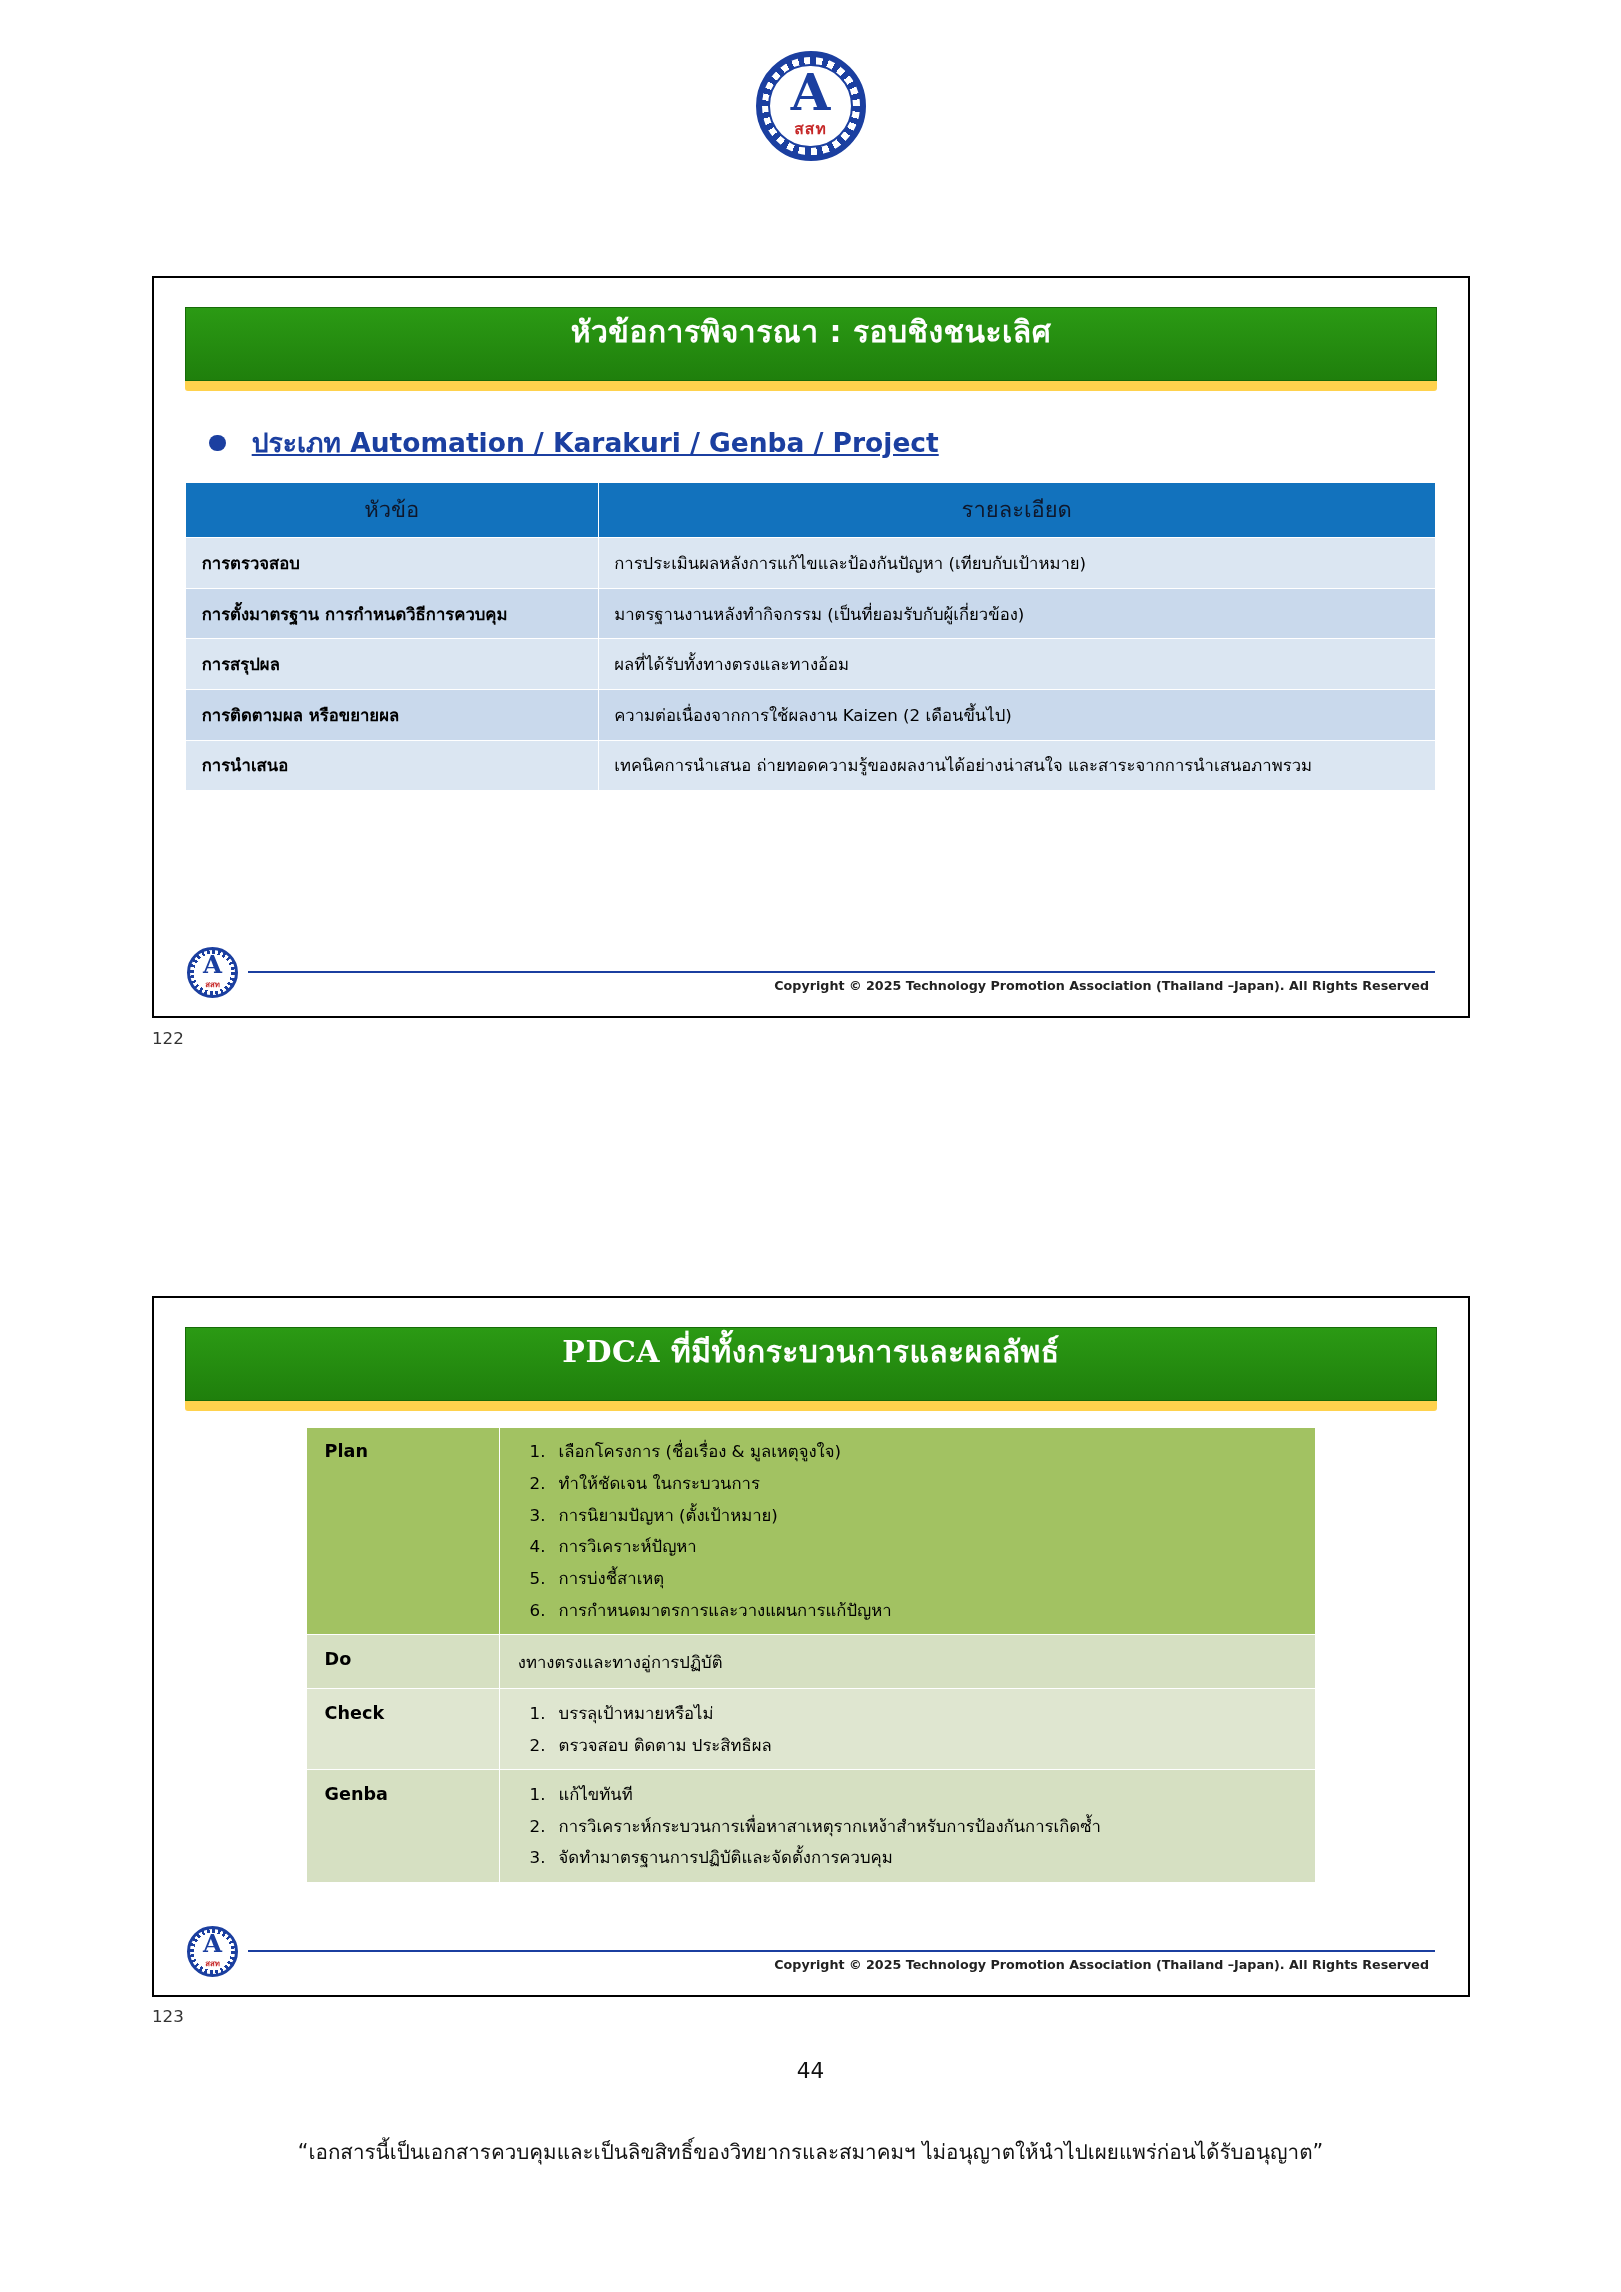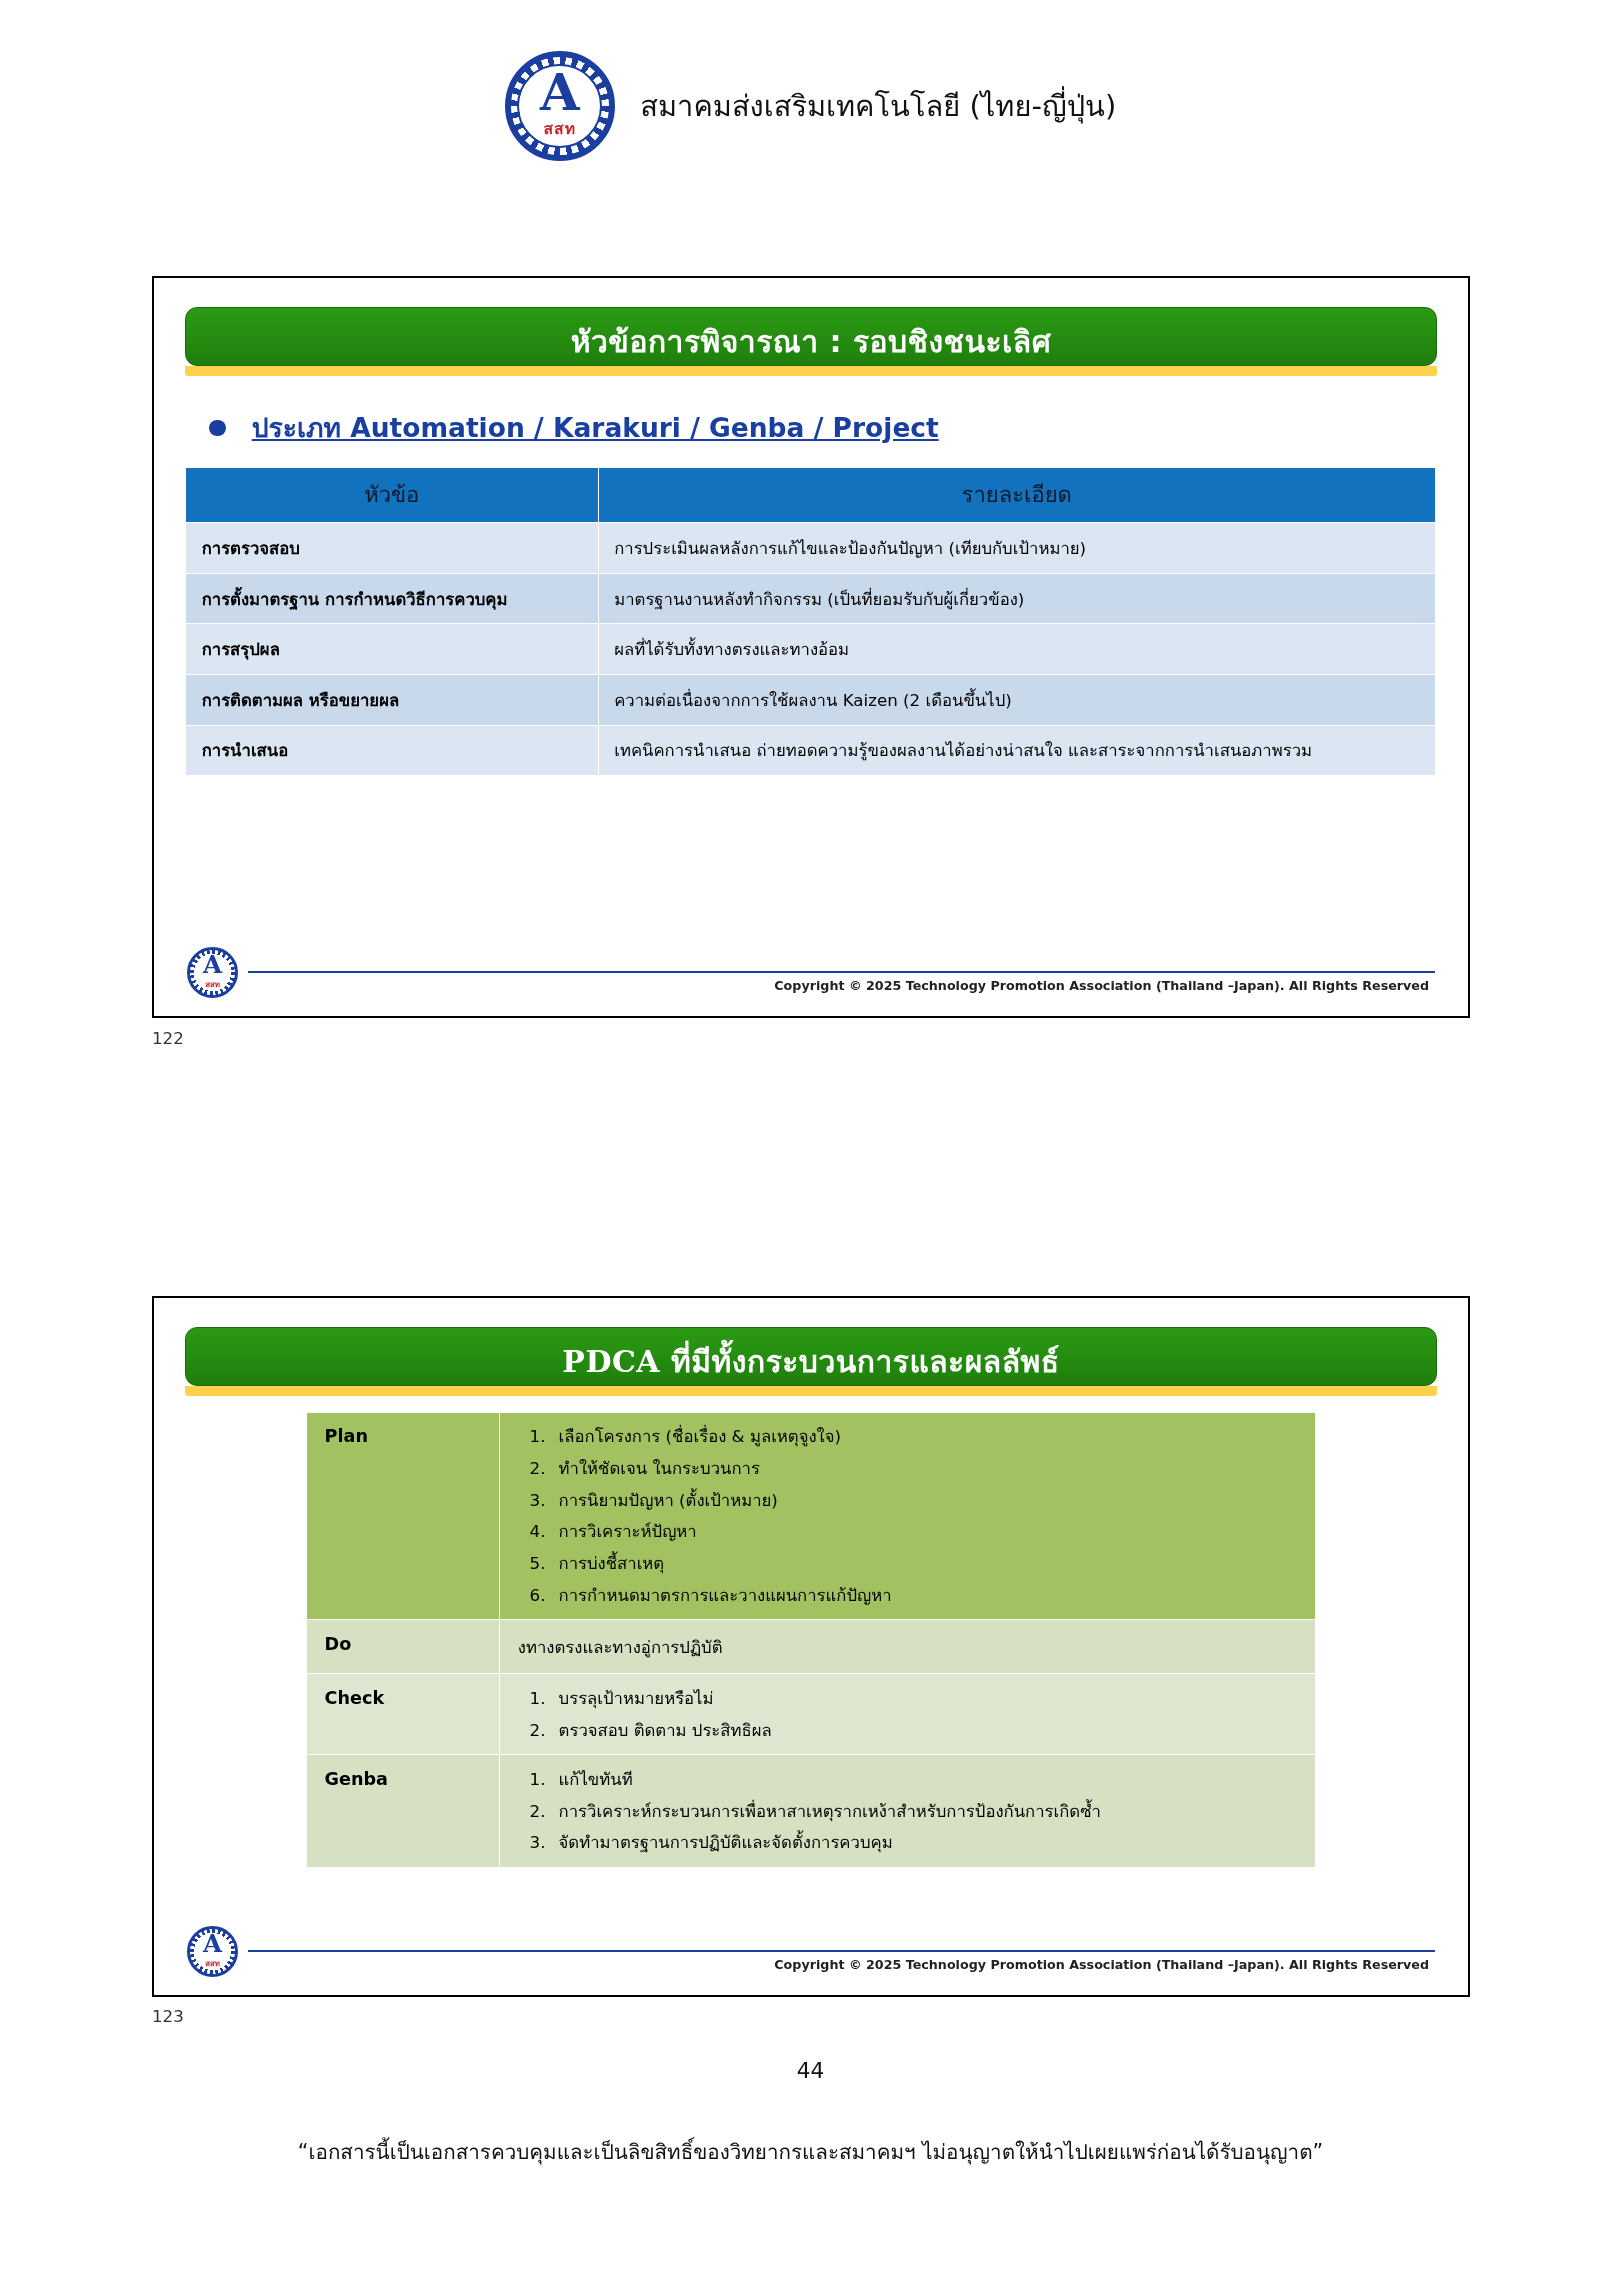--- a/index.html
+++ b/index.html
@@ -86,26 +86,26 @@
     border: 2px solid #000000;
     background: #ffffff;
     box-sizing: border-box;
   }
   #slide-122 { top: 276px; height: 742px; }
   #slide-123 { top: 1296px; height: 701px; }
 
   .slide-banner {
     position: relative;
     margin: 29px 31px 0 31px;
-    height: 59px;
+    height: 74px;
     background: linear-gradient(#2b9a14, #1f7f0c);
     border: 1px solid #176b09;
-    border-radius: 12px;
+    border-radius: 0;
     display: flex;
-    align-items: flex-end;
+    align-items: flex-start;
     justify-content: center;
     box-sizing: border-box;
   }
   .slide-banner::after {
     content: "";
     position: absolute;
     left: -1px; right: -1px;
     bottom: -10.8px;
     height: 9.8px;
     background: #ffd24d;
@@ -288,21 +288,20 @@
 <body>
 
 <div class="page-header">
   <div class="tpa-logo">
     <div class="gear"></div>
     <div class="ring"></div>
     <div class="ring2"></div>
     <div class="a-mark">A</div>
     <div class="th-mark">สสท</div>
   </div>
-  <div class="header-title">สมาคมส่งเสริมเทคโนโลยี (ไทย-ญี่ปุ่น)</div>
 </div>
 
 <div class="slide" id="slide-122">
 
   <div class="slide-banner">
     <div class="banner-text">หัวข้อการพิจารณา : รอบชิงชนะเลิศ</div>
   </div>
 
   <div class="bullet-line">
     <span class="bullet-dot"></span>

